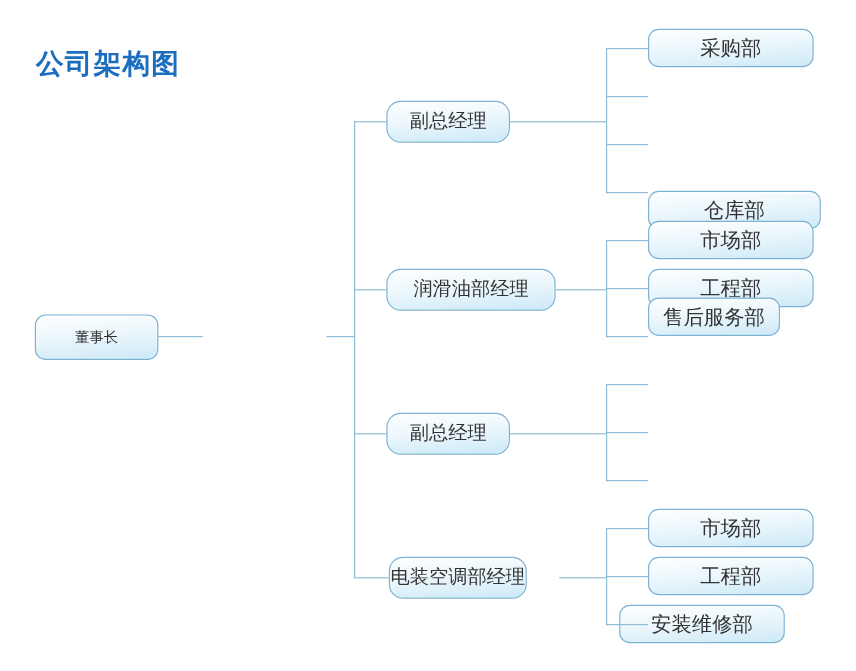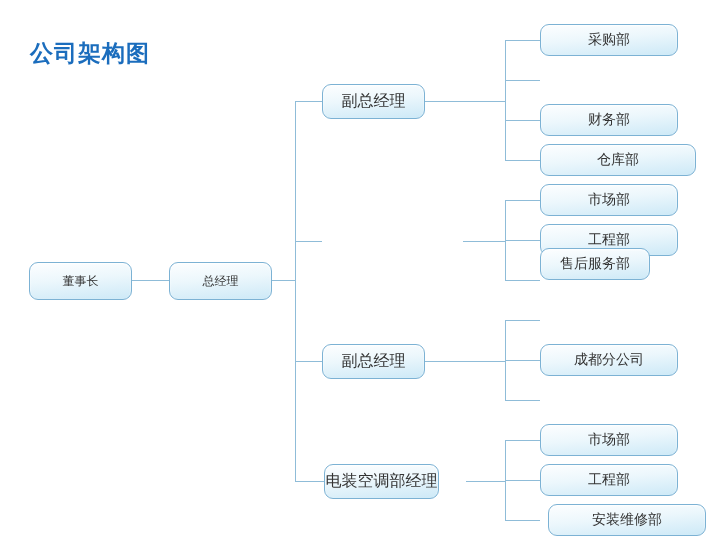--- a/index.html
+++ b/index.html
@@ -13,53 +13,51 @@
   }
   .node {
     position:absolute; box-sizing:border-box;
     border:1px solid #7cb2d4; border-radius:9px;
     background:linear-gradient(175deg, #fdfeff 0%, #ecf7fc 45%, #cde9f7 100%);
     box-shadow: inset 0 1px 2px rgba(255,255,255,0.95);
     color:#333333; display:flex; align-items:center; justify-content:center;
     white-space:nowrap;
   }
   .lv1 { font-size:12px; }
-  .lv2 { font-size:16px; }
-  .lv3 { font-size:14px; }
+  .lv2 { font-size:16px;border-radius:12px; }
+  .lv3 { font-size:17px; }
   .hline, .vline { position:absolute; background:#8fbcd8; }
   .hline { height:1px; }
   .vline { width:1px; }
 </style>
 </head>
 <body>
 
 <div class="canvas">
 
   <div class="title">公司架构图</div>
 
   <div class="node lv1" style="left:29px;top:262px;width:103px;height:38px">董事长</div>
-  <div class="node lv1" style="left:169px;top:262px;width:103px;height:38px">总经理</div>
 
   <div class="node lv2" style="left:322px;top:84px;width:103px;height:35px">副总经理</div>
+  <div class="node lv2" style="left:322px;top:224px;width:141px;height:35px">润滑油部经理</div>
   <div class="node lv2" style="left:322px;top:344px;width:103px;height:35px">副总经理</div>
   <div class="node lv2" style="left:324px;top:464px;width:115px;height:35px">电装空调部经理</div>
 
   <div class="node lv3" style="left:540px;top:24px;width:138px;height:32px">采购部</div>
-  <div class="node lv3" style="left:540px;top:104px;width:138px;height:32px">财务部</div>
-  <div class="node lv3" style="left:540px;top:144px;width:156px;height:32px">仓库部</div>
+  <div class="node lv3" style="left:540px;top:159px;width:144px;height:32px">仓库部</div>
 
   <div class="node lv3" style="left:540px;top:184px;width:138px;height:32px">市场部</div>
   <div class="node lv3" style="left:540px;top:224px;width:138px;height:32px">工程部</div>
   <div class="node lv3" style="left:540px;top:248px;width:110px;height:32px">售后服务部</div>
 
-  <div class="node lv3" style="left:540px;top:344px;width:138px;height:32px">成都分公司</div>
 
   <div class="node lv3" style="left:540px;top:424px;width:138px;height:32px">市场部</div>
   <div class="node lv3" style="left:540px;top:464px;width:138px;height:32px">工程部</div>
-  <div class="node lv3" style="left:548px;top:504px;width:158px;height:32px">安装维修部</div>
+  <div class="node lv3" style="left:516px;top:504px;width:138px;height:32px">安装维修部</div>
 
   <div class="hline" style="left:132px;top:280px;width:37px"></div>
   <div class="hline" style="left:272px;top:280px;width:23px"></div>
 
   <div class="vline" style="left:295px;top:101px;height:381px"></div>
   <div class="hline" style="left:295px;top:101px;width:27px"></div>
   <div class="hline" style="left:295px;top:241px;width:27px"></div>
   <div class="hline" style="left:295px;top:361px;width:27px"></div>
   <div class="hline" style="left:295px;top:481px;width:29px"></div>
 

